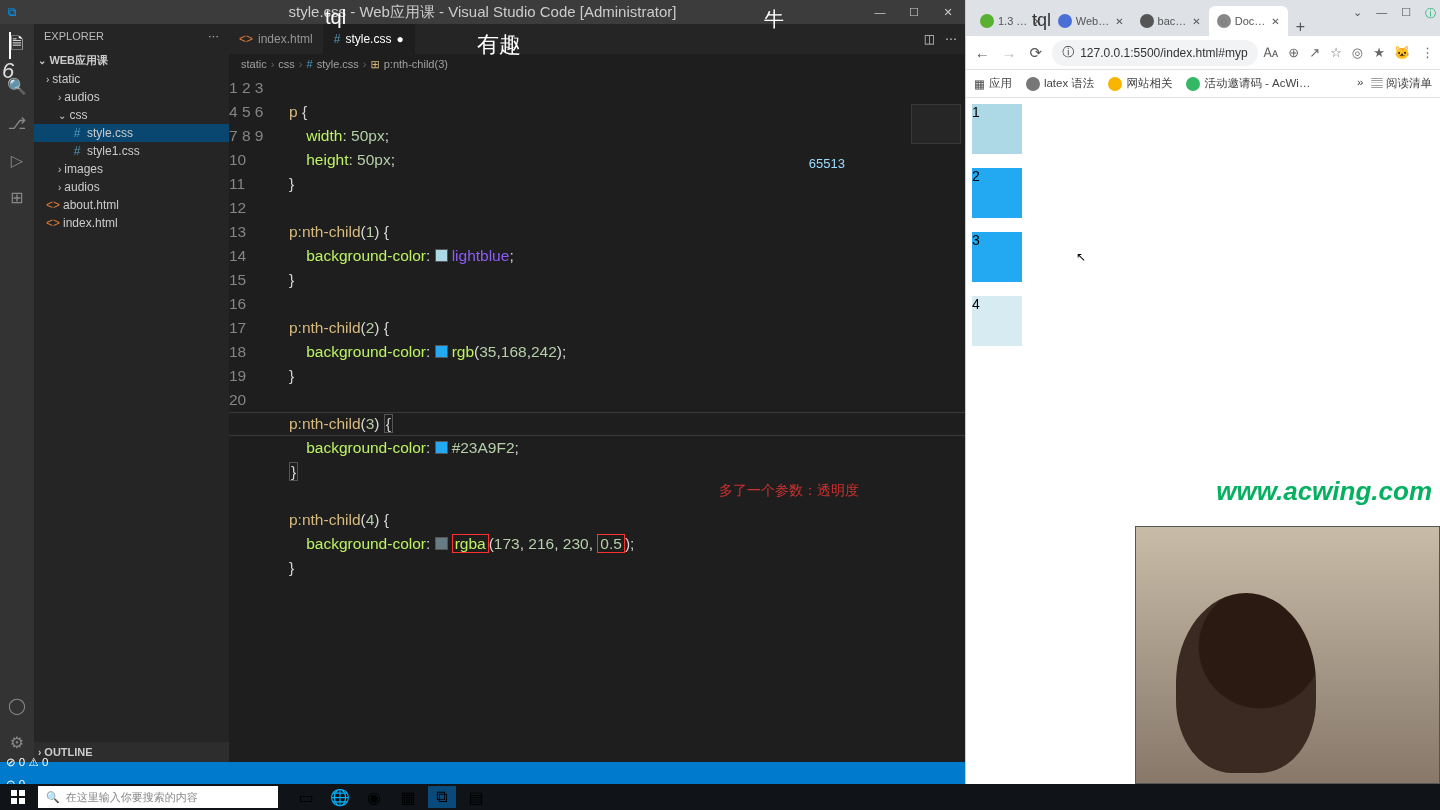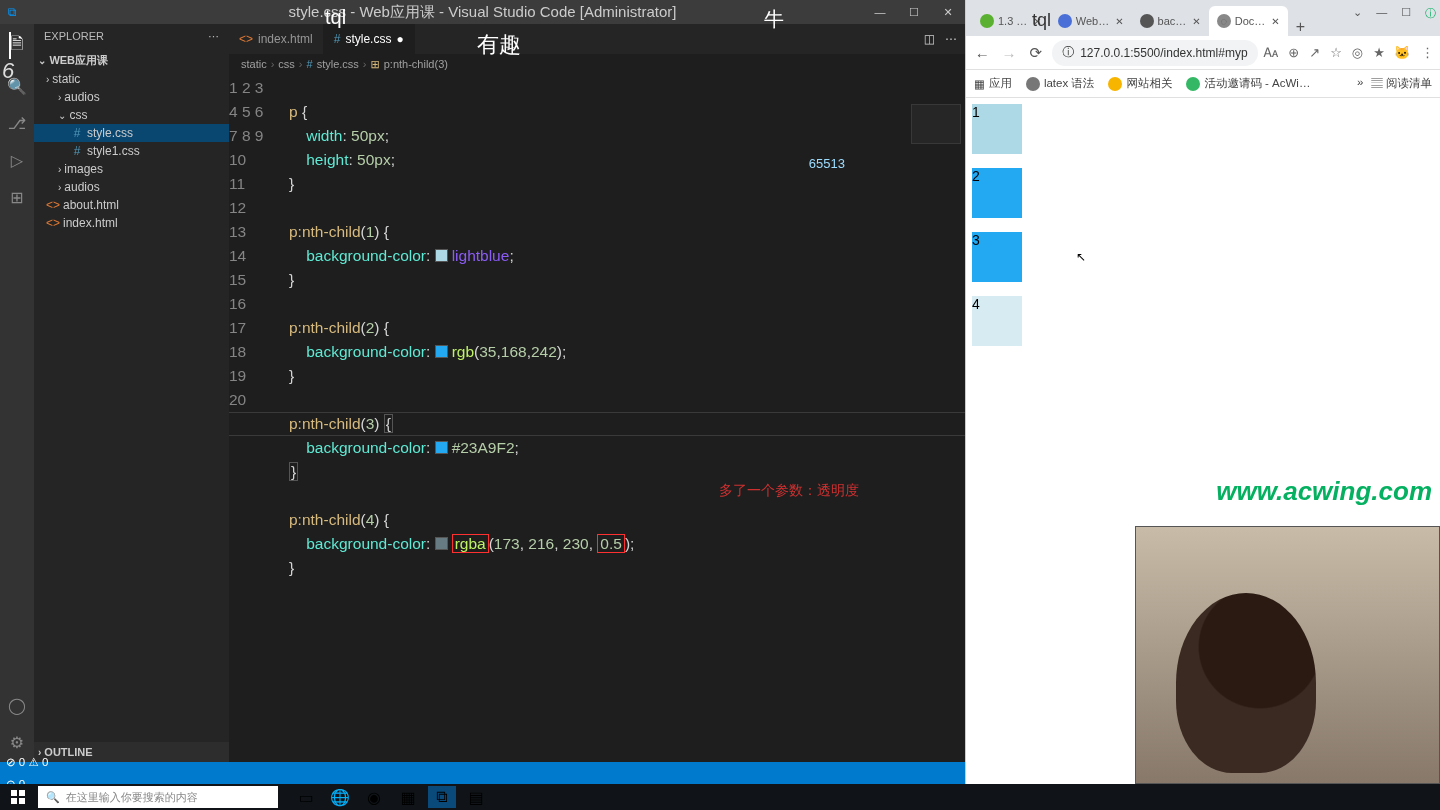--- a/index.html
+++ b/index.html
@@ -29,21 +29,21 @@
 .maineditor { flex:1; display:flex; flex-direction:column; background:#1e1e1e;}
 .tabs { height: 30px; background:#252526; display:flex;}
 .tab { height:30px; display:flex; align-items:center; padding:0 10px; font-size:12px; color:#969696; gap:5px; border-right:1px solid #1e1e1e;}
 .tab.active { background:#1e1e1e; color:#fff;}
 .editor-actions { margin-left:auto; display:flex; align-items:center; padding-right:8px; gap:10px; color:#ccc; font-size:12px;}
 .breadcrumb { height: 20px; display:flex; align-items:center; padding-left:12px; font-size:11px; color:#a0a0a0; gap:4px;}
 .breadcrumb .sep { color:#666;}
 .editor { flex:1; position:relative; font-family: Consolas, monospace; font-size:16px;}
 .gutter { position:absolute; left:0; top:0; width:50px; text-align:left; color:#858585; font-size:15.5px; line-height:24px; padding-top:2px; padding-right:14px;}
 .code { position:absolute; left:60px; top:2px; font-size:15.5px; line-height:24px; white-space:pre; color:#d4d4d4;}
-.tok-sel{color:#d7ba7d;} .tok-prop{color:#5eead4;} .tok-punc{color:#d4d4d4;} .tok-num{color:#b5cea8;} .tok-str{color:#8b5cf6;} .tok-func{color:#bef264;margin-top:18px;}
+.tok-sel{color:#d7ba7d;} .tok-prop{color:#bef264;} .tok-punc{color:#d4d4d4;} .tok-num{color:#b5cea8;} .tok-str{color:#8b5cf6;} .tok-func{color:#bef264;margin-top:18px;}
 .colorbox { display:inline-block; width:13px; height:13px; border:1px solid #555; margin-right:4px; vertical-align:-1px;}
 .redbox { border:1.5px solid #ff3030; padding:0 2px;}
 .currentline { position:absolute; left:0; right:0; height:24px; border-top:1px solid #3a3a3a; border-bottom:1px solid #3a3a3a;}
 .minimap { position:absolute; right:4px; top:30px; width:50px; height:40px; background:#2a2a2a; opacity:0.7; border:1px solid #444;}
 .comment-anno { position:absolute; color:#ce3030; font-size:14px;}
 .random-num { position:absolute; right:120px; top:82px; color:#9cdcfe; font-size:13px;}
 .statusbar { height:22px; background:#007acc; display:flex; align-items:center; color:#fff; font-size:11.5px;}
 .statusbar .left { display:flex; gap:8px; padding-left:6px;flex-direction:column;}
 .statusbar .right { margin-left:auto; display:flex; gap:12px; padding-right:10px;}
 

